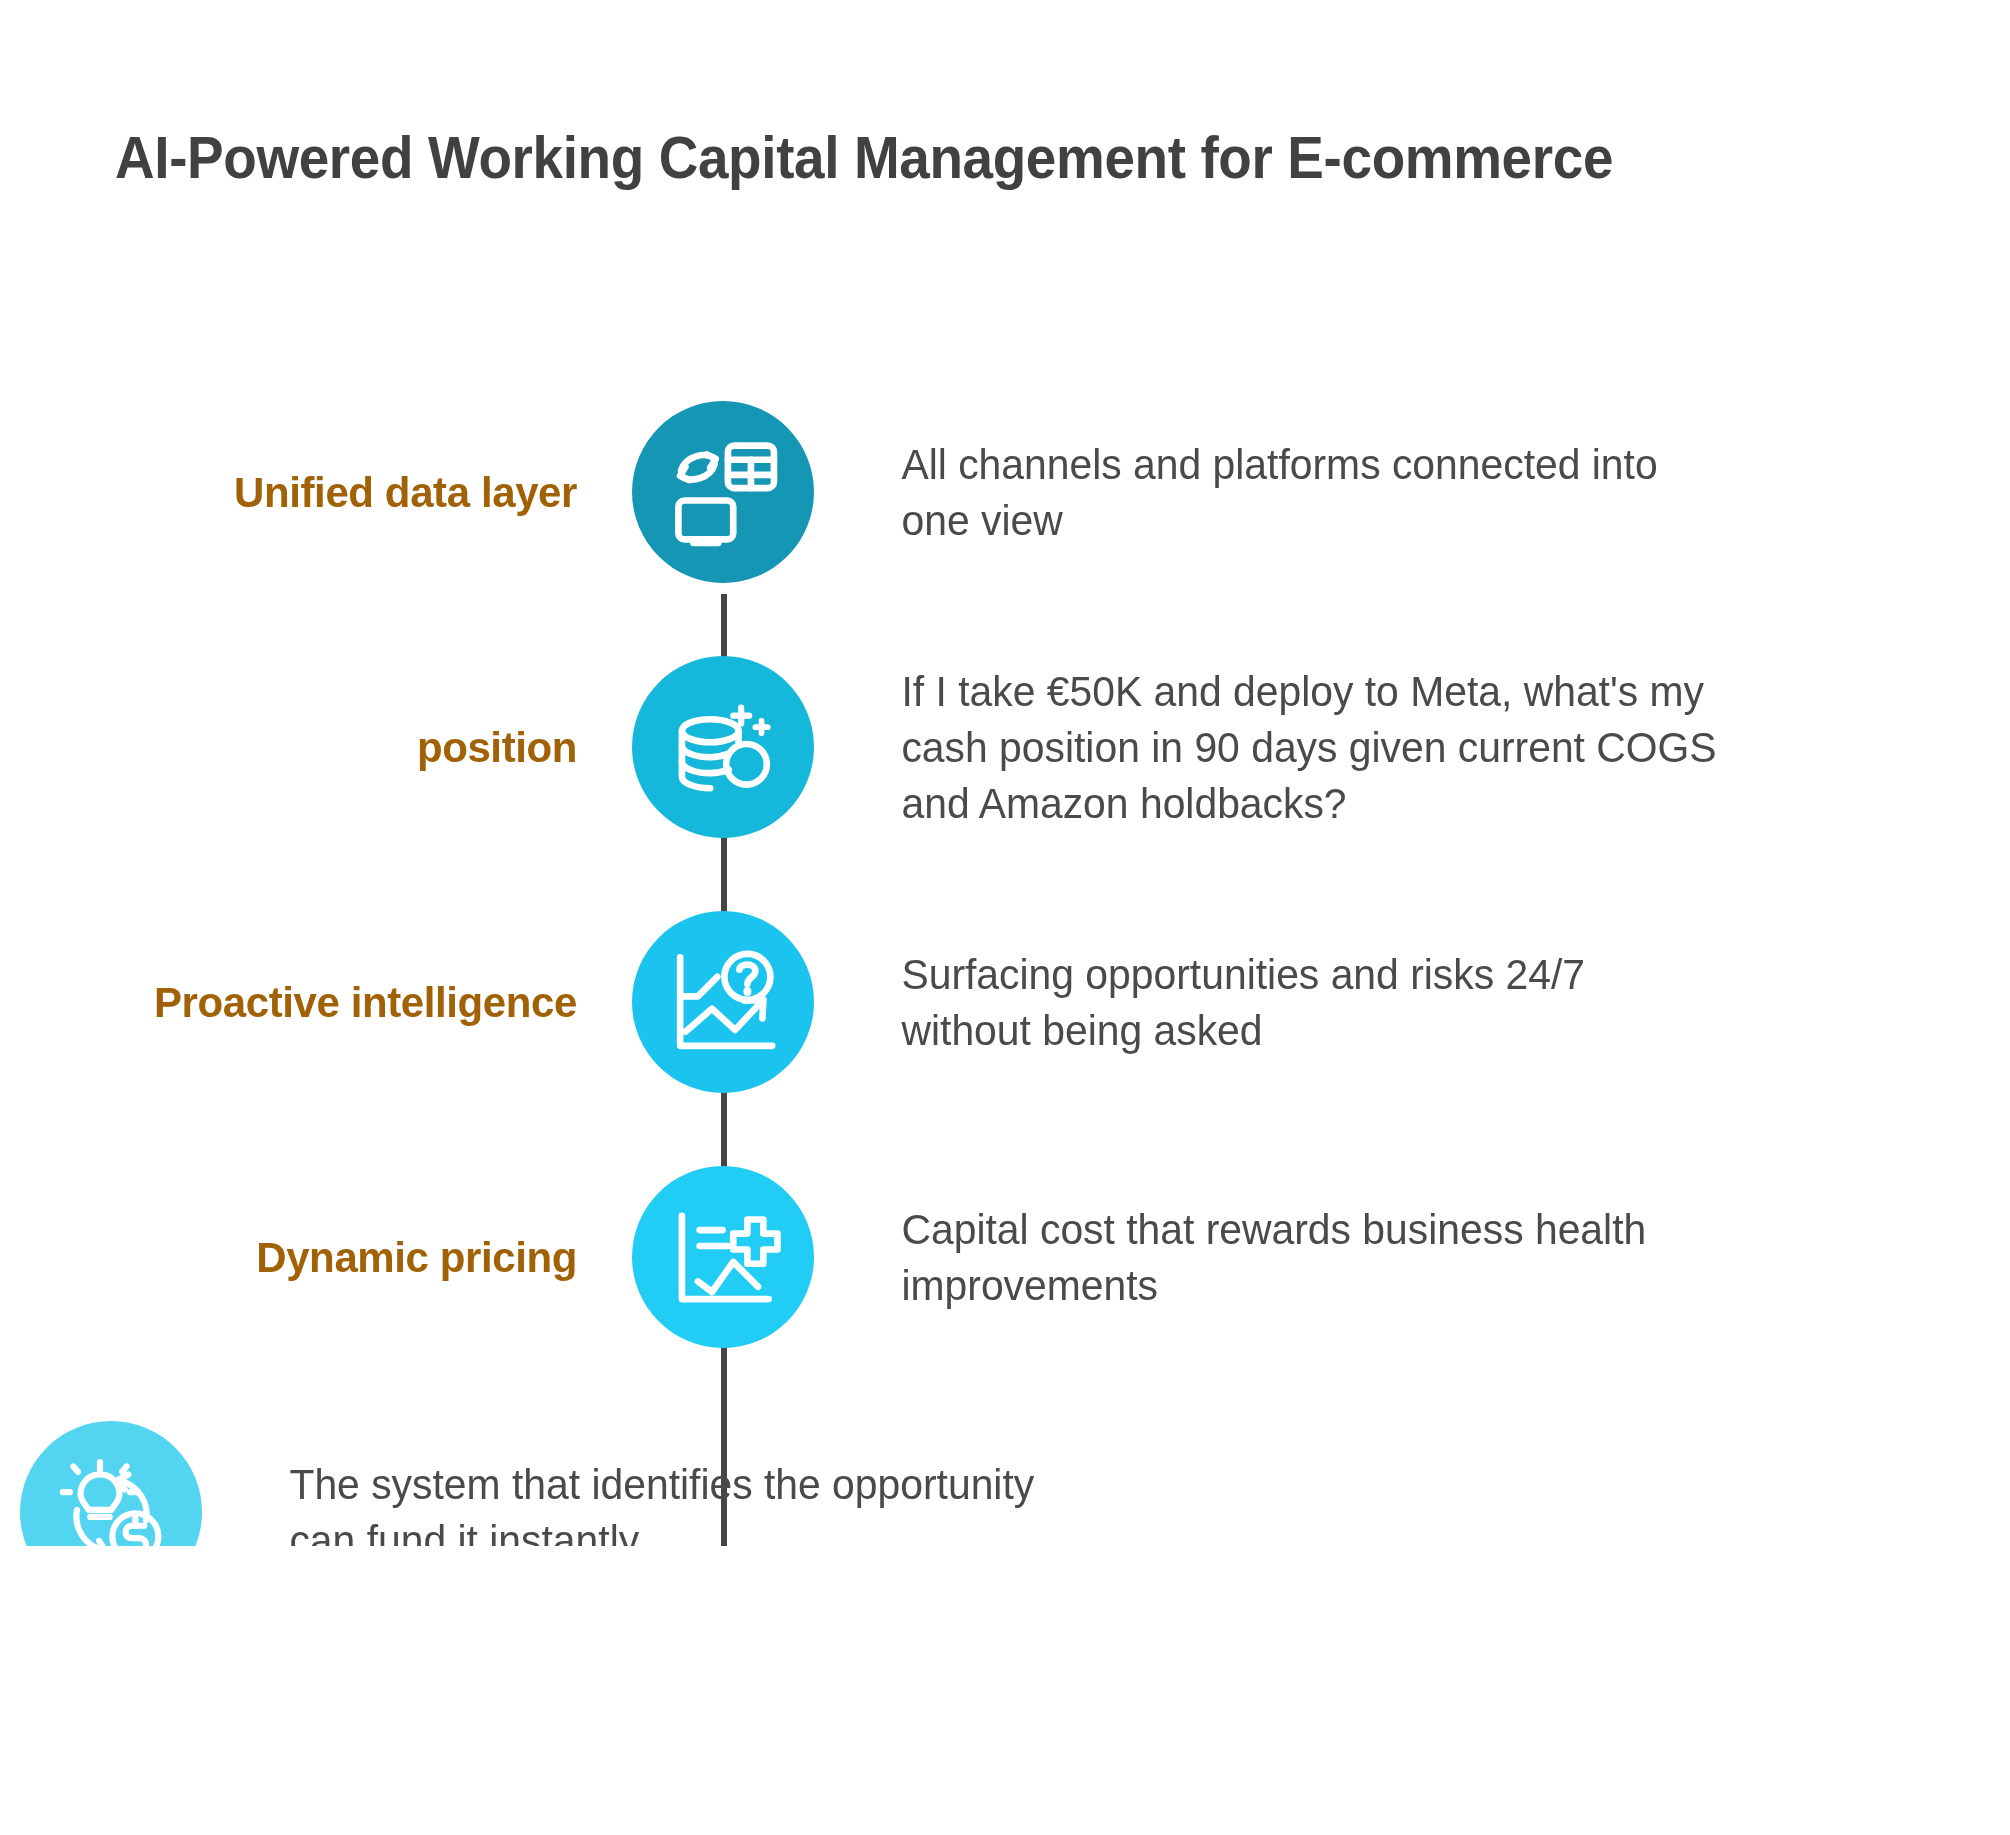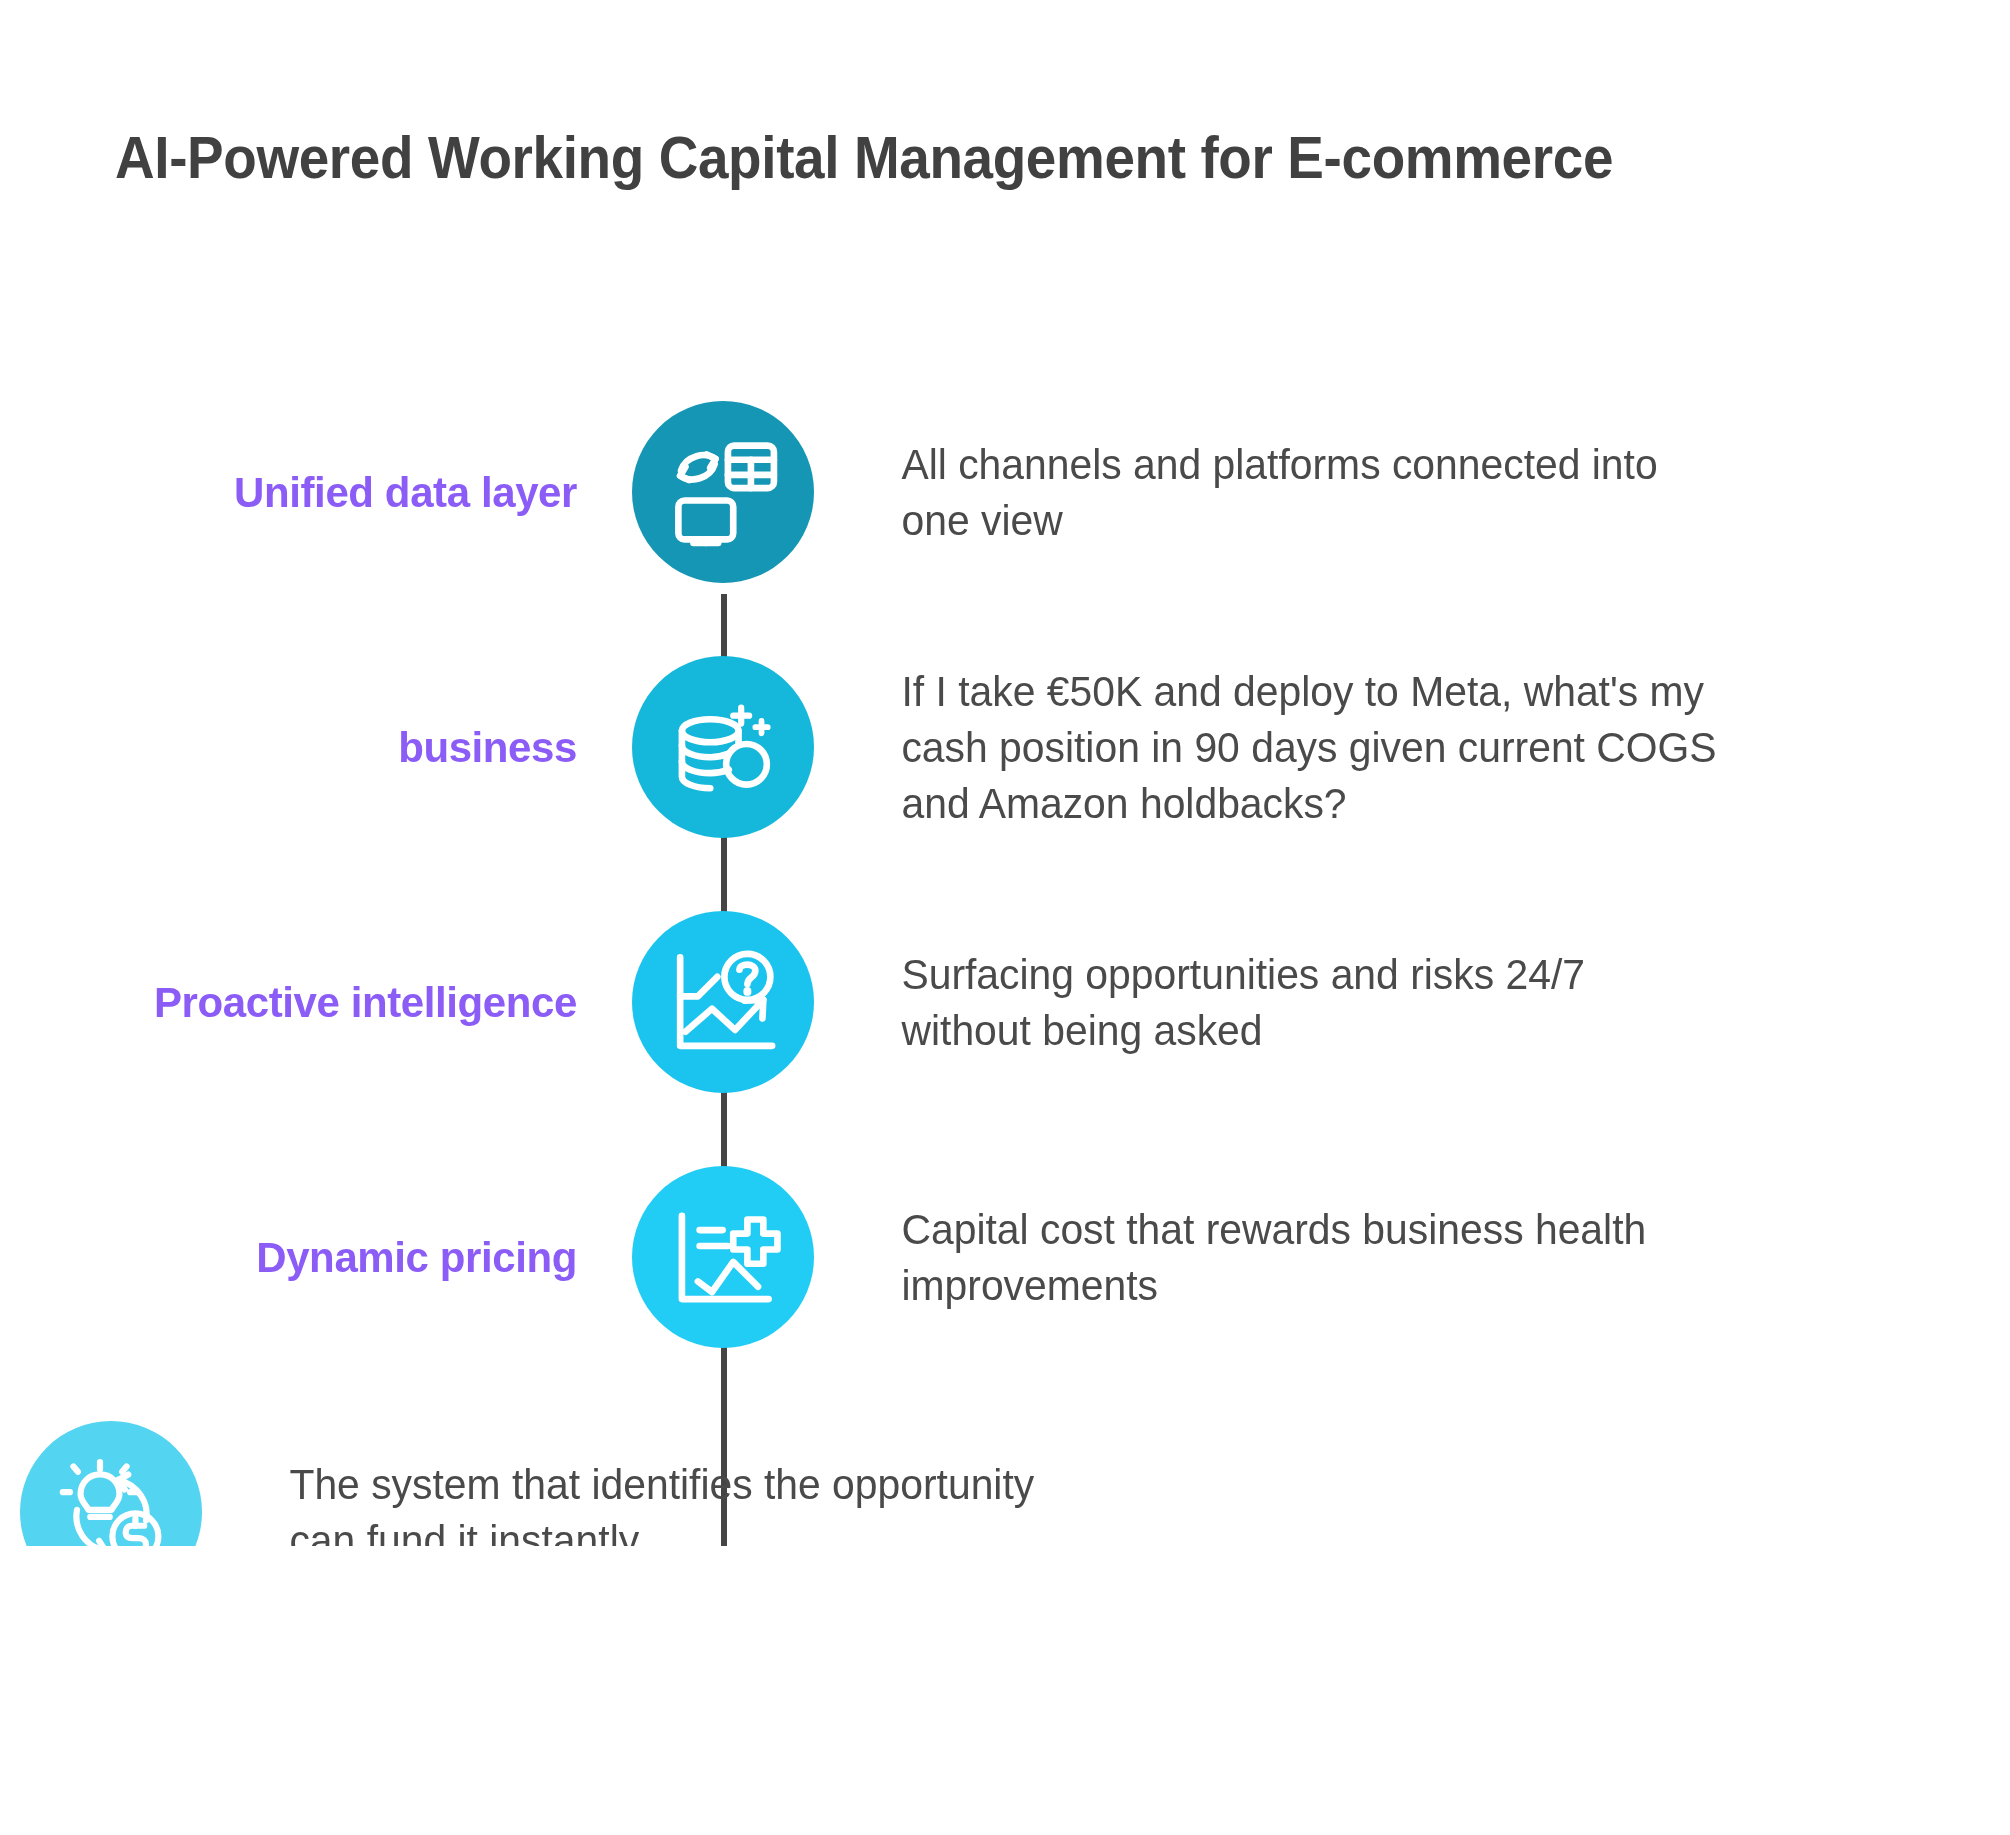--- a/index.html
+++ b/index.html
@@ -62,21 +62,21 @@
   }
   .row:last-child { margin-bottom: 0; }
 
   .row-label {
     width: 612px;
     padding-right: 35px;
     text-align: right;
     font-weight: bold;
     font-size: 42px;
     line-height: 51px;
-    color: #8b5cf6;
+    color: #a16207;
     letter-spacing: -0.4px;
   }
 
   .icon-cell {
     width: 222px;
     display: flex;
     align-items: center;
     justify-content: center;
     position: relative;
     z-index: 2;
@@ -143,21 +143,21 @@
         </div>
       </div>
       <div class="row-desc">
         <span class="desc-line">All channels and platforms connected into</span>
         <span class="desc-line">one view</span>
       </div>
     </div>
 
     <div class="row">
       <div class="row-label">
-        <span style="display:block">business</span>
+        <span style="display:block">position</span>
       </div>
       <div class="icon-cell">
         <div class="icon-circle" style="background:#15B8DA">
           <svg width="115" height="115" viewBox="0 0 130 130">
             <g fill="none" stroke="#ffffff" stroke-width="7.5" stroke-linecap="round" stroke-linejoin="round">
 
               <ellipse cx="50" cy="46" rx="32" ry="13"></ellipse>
               <path d="M18 46 V98 C18 105, 32 111, 50 111"></path>
               <path d="M82 46 V60"></path>
               <path d="M18 63 C18 70, 32 76, 50 76 C58 76, 66 74, 71 72"></path>

